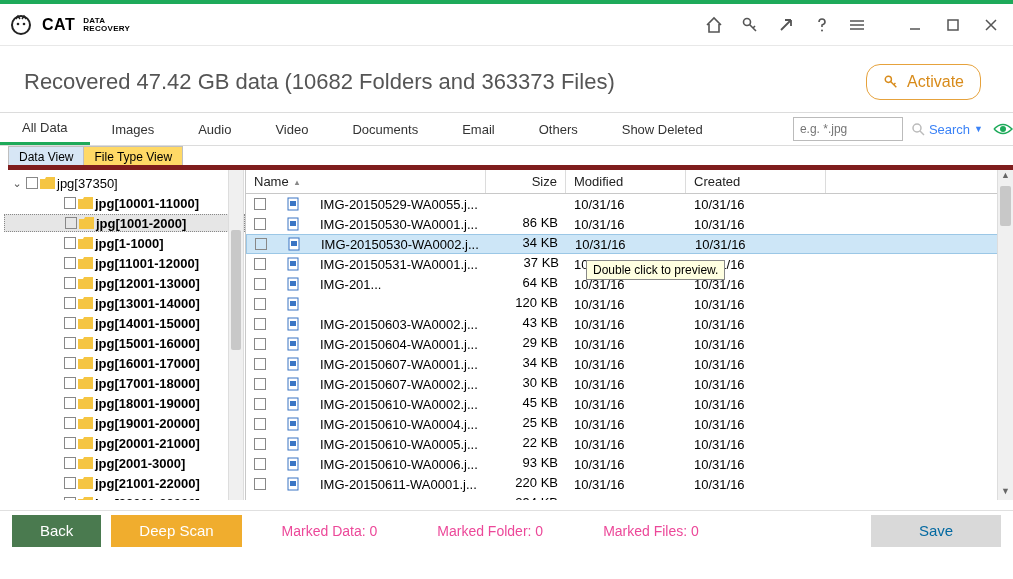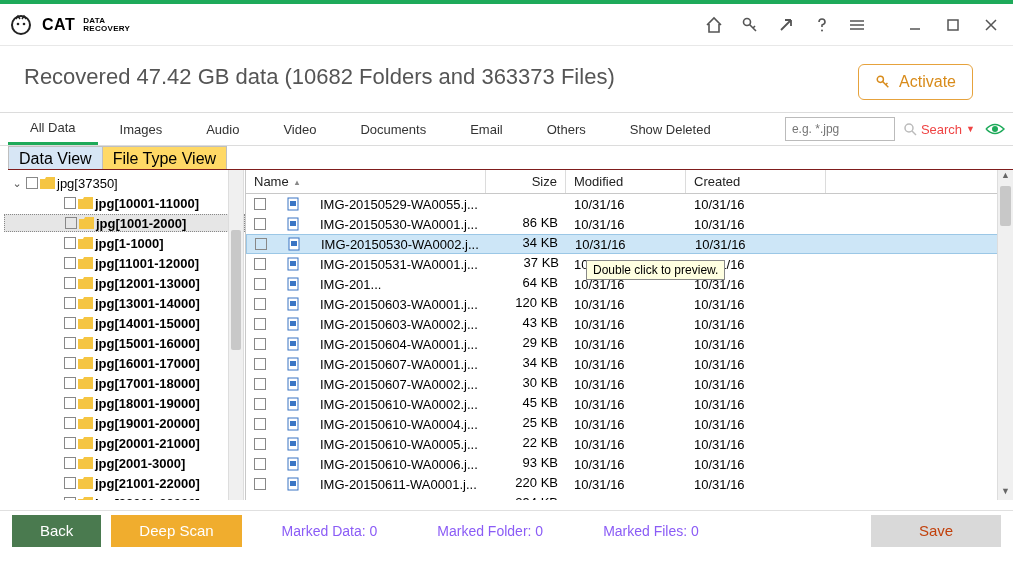--- a/index.html
+++ b/index.html
@@ -8,34 +8,34 @@
 .titlebar { height: 4px; background: #1eaa5a; }
 .headerbar { height: 42px; display: flex; align-items: center; padding: 15px 10px; border-bottom: 1px solid #e8e8e8; }
 .logo { display: flex; align-items: center; gap: 6px; font-weight: 700; font-size: 14px; letter-spacing: .5px; }
 .logo-icon { width: 26px; height: 22px; }
 .logo-sub { font-size: 8px; line-height: 8px; font-weight: 700; letter-spacing: .3px; }
 .header-icons { margin-left: auto; display: flex; gap: 18px; align-items: center; color: #555; }
 .header-icons span { display: inline-flex; width: 18px; height: 18px; align-items: center; justify-content: center; cursor: pointer; }
 .win-controls { display:flex; gap:14px; margin-left:18px; }
 .win-controls span { width: 24px; text-align:center; cursor:pointer; color:#555;}
 
-.summary-row { display: flex; padding: 18px 40px 12px 24px; }
+.summary-row { display: flex; align-items: center; padding: 18px 32px 12px 24px; }
 .summary-text { font-size: 22px; color: #555; }
-.activate-btn { margin-left: auto; border: 1px solid #e6a23c; color: #d88b1a; background:#fff; padding: 8px 16px; border-radius:6px; font-size:16px; display:flex; align-items:center; gap:8px; cursor:pointer;}
+.activate-btn { margin-left: auto; border: 1px solid #e6a23c; color: #d88b1a; background:#fff; padding: 8px 16px; border-radius:14px; font-size:16px; display:flex; align-items:center; gap:8px; cursor:pointer;}
 .activate-btn svg { width:16px; height:16px; }
 
-.category-bar { display:flex; align-items:center; border-top:1px solid #dcdcdc; border-bottom:1px solid #dcdcdc; height:34px; padding:0 8px; font-size:13px; color:#333; }
+.category-bar { display:flex; align-items:center; border-top:1px solid #dcdcdc; border-bottom:1px solid #dcdcdc; height:34px; padding:0 0; font-size:13px; color:#333; }
 .cat-item { padding: 0 22px; height:100%; display:flex; align-items:center; cursor:pointer; }
 .cat-item.active { border-bottom:3px solid #1eaa5a; font-weight:500; }
 .cat-spacer { flex:1; }
 .filter-input { width:110px; height:24px; border:1px solid #bbb; padding:0 6px; font-size:12px; color:#0369a1;}
-.search-lbl { color:#ef4444; margin-left:8px; font-size:13px; display:flex; align-items:center; gap:4px; cursor:pointer;}
+.search-lbl { color:#3b82f6; margin-left:8px; font-size:13px; display:flex; align-items:center; gap:4px; cursor:pointer;}
 .eye-toggle { margin-left:10px; color:#1eaa5a; display:flex; align-items:center; cursor:pointer;}
 
-.view-tabs { display:flex; height:24px; font-size:16px; border-bottom:1px solid #7f1d1d; }
+.view-tabs { display:flex; height:24px; font-size:12px; border-bottom:5px solid #7f1d1d; }
 .view-tab { padding:3px 10px; border:1px solid #bfbfbf; border-bottom:none; background:#d7e6f5; cursor:pointer; margin-right:-1px;}
 .view-tab.active { background:#ffd966; }
 
 .main-panes { display:flex; height: 330px; position:relative;}
 .tree-pane { width:246px; border-right:1px solid #c8c8c8; overflow-x:hidden; overflow-y:auto; background:#fff; font-size:13px; padding: 4px 0 4px 4px;}
 .tree-root { display:flex; align-items:center; gap:2px; height:18px; padding-left:22px;}
 .tree-item { display:flex; align-items:center; gap:2px; height:18px; padding-left:60px; margin-top:2px; white-space:nowrap;font-weight:bold;}
 .tree-item.selected { background:#e6e6e6; border:1px dotted #888;}
 .tree-cbx { width:12px; height:12px; border:1px solid #888; flex: 0 0 12px;}
 .folder-ico { width:15px; height:13px; flex: 0 0 15px;}
@@ -60,22 +60,22 @@
 .file-ico { width:14px; height:14px; flex:0 0 14px;}
 .list-scroll { position:absolute; right:0; top:0; bottom:0; width:16px; background:#f0f0f0; border-left:1px solid #ddd;}
 .list-scroll .thumb { position:absolute; left:2px; right:2px; top:16px; height:40px; background:#c8c8c8; border-radius:2px;}
 .list-scroll .up,.list-scroll .dn { position:absolute; left:0; right:0; height:14px; text-align:center; font-size:9px; color:#666;}
 .list-scroll .up{top:0;} .list-scroll .dn{bottom:0;}
 
 .tooltip { position:absolute; left:340px; top:90px; background:#ffffe1; border:1px solid #888; font-size:12px; padding:2px 6px; z-index:10;}
 
 .bottom-bar { display:flex; align-items:center; height:40px; padding: 0 12px; gap:10px; border-top:1px solid #e0e0e0; margin-top:10px;}
 .btn { height:32px; padding:0 28px; font-size:15px; color:#fff; border:none; cursor:pointer;}
-.btn.back { background:#4a7a4f;} .btn.deep { background:#f0ad2e;} .btn.save { background:#d9d9d9; color:#c2410c; margin-left:auto; min-width:130px;}
-.status-group { display:flex; gap:60px; margin-left:30px; font-size:14px; color:#8b5cf6;}
+.btn.back { background:#4a7a4f;} .btn.deep { background:#f0ad2e;} .btn.save { background:#d9d9d9; color:#0369a1; margin-left:auto; min-width:130px;}
+.status-group { display:flex; gap:60px; margin-left:30px; font-size:14px; color:#ec4899;}
 </style>
 </head>
 <body>
 
 <div class="titlebar"></div>
 
 <div class="headerbar">
   <div class="logo">
     <svg class="logo-icon" viewBox="0 0 26 22">
         <circle cx="11" cy="11" r="9" fill="none" stroke="#222" stroke-width="2"></circle>
@@ -413,21 +413,20 @@
           <div class="cell mod">10/31/16</div>
           <div class="cell cre">10/31/16</div>
         </div>
         <div class="row">
           <div class="cell name">
             <span class="file-cbx"></span>
             <svg class="file-ico" viewBox="0 0 14 14">
               <rect x="2" y="1" width="10" height="12" fill="#fff" stroke="#3a75c4"></rect>
               <rect x="4" y="4" width="6" height="5" fill="#3a75c4"></rect>
             </svg>
-            <span>IMG-20150603-WA0001.j...</span>
           </div>
           <div class="cell size">43 KB</div>
           <div class="cell mod">10/31/16</div>
           <div class="cell cre">10/31/16</div>
         </div>
         <div class="row">
           <div class="cell name">
             <span class="file-cbx"></span>
             <svg class="file-ico" viewBox="0 0 14 14">
               <rect x="2" y="1" width="10" height="12" fill="#fff" stroke="#3a75c4"></rect>

